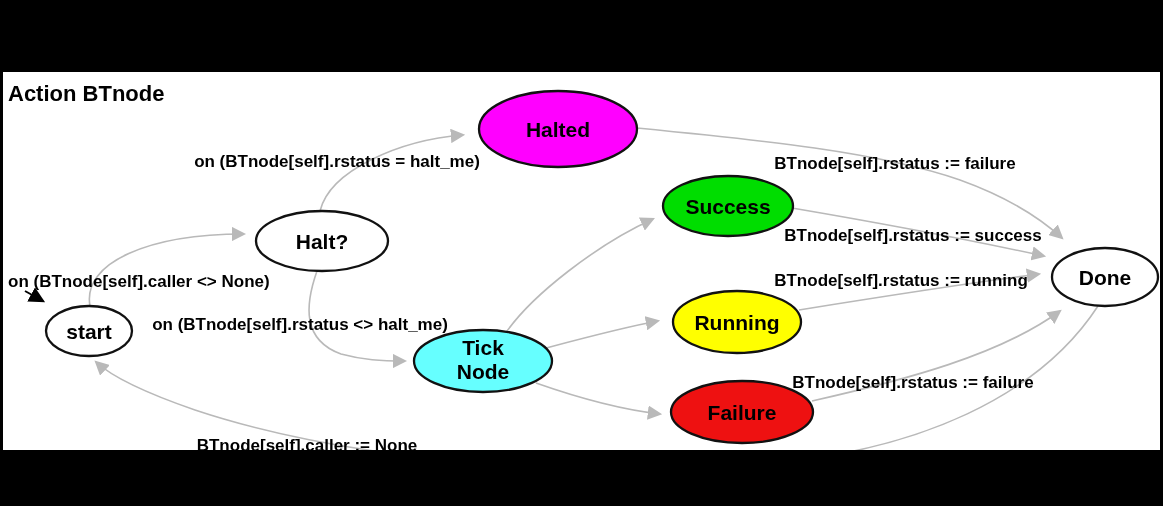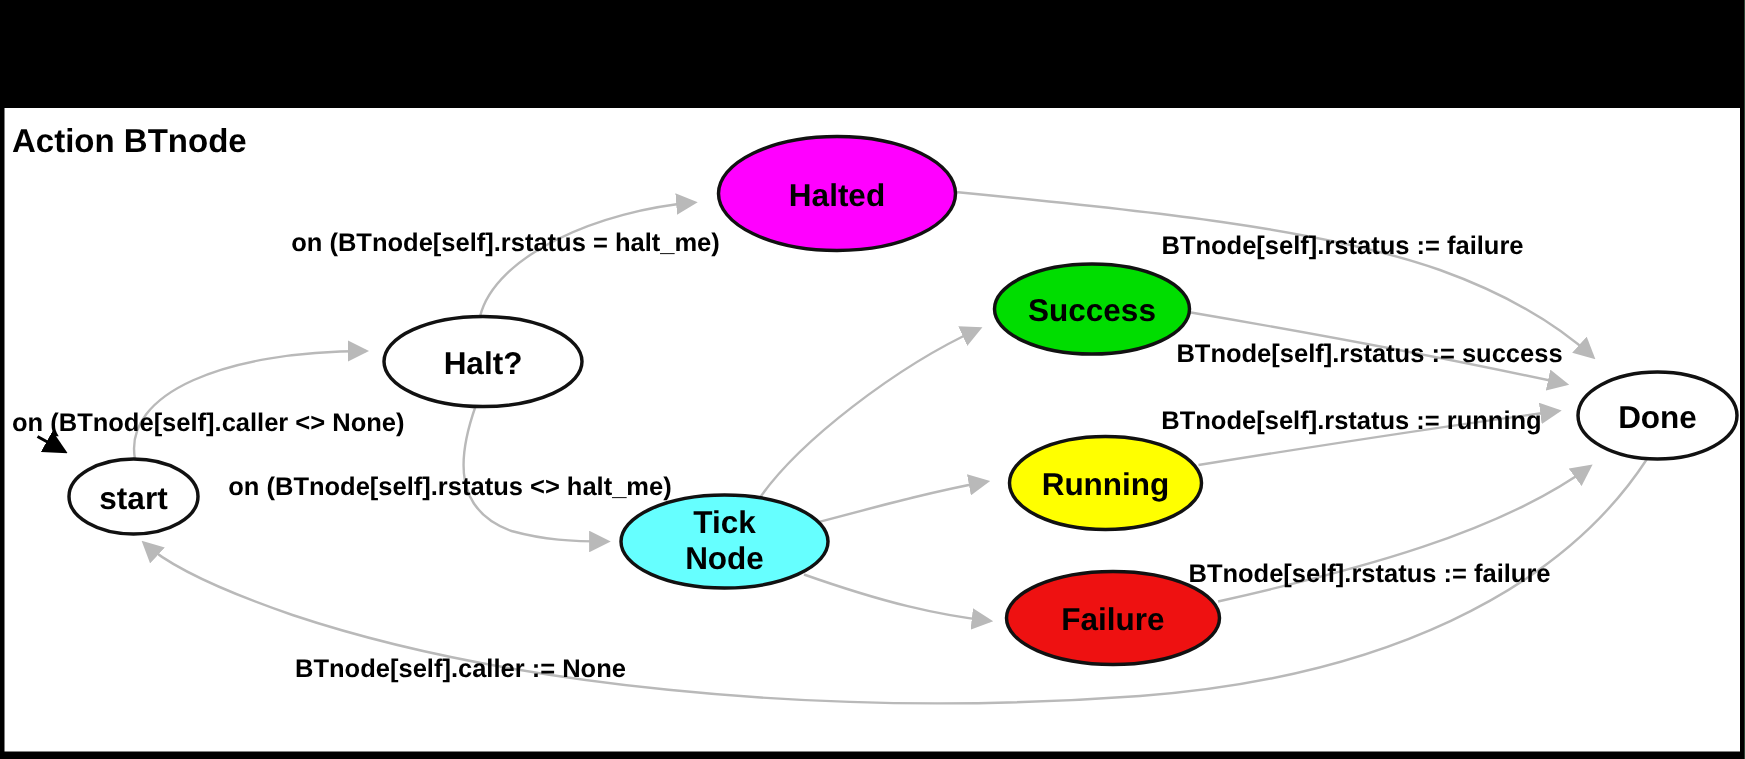--- a/index.html
+++ b/index.html
@@ -1,16 +1,16 @@
 <!DOCTYPE html>
 <html><head>
 <meta charset="utf-8">
 <style>
   html,body{margin:0;padding:0;background:#000;}
-  .stage{position:relative;width:1163px;height:506px;background:#15803d;overflow:hidden;
+  .stage{position:relative;width:1163px;height:450px;background:#c2410c;overflow:hidden;
          font-family:"Liberation Sans","DejaVu Sans",sans-serif;}
   svg{display:block;}
   .node-label{font-family:"Liberation Sans","DejaVu Sans",sans-serif;font-weight:bold;
               font-size:21px;fill:#000;}
   .edge-label{font-family:"Liberation Sans","DejaVu Sans",sans-serif;font-weight:bold;
               font-size:17px;fill:#000;}
   .panel-title{font-family:"Liberation Sans","DejaVu Sans",sans-serif;font-weight:bold;
                font-size:22px;fill:#000;}
   .edge{fill:none;stroke-width:1.6;}
   .state{stroke:#111;stroke-width:2.3;}

